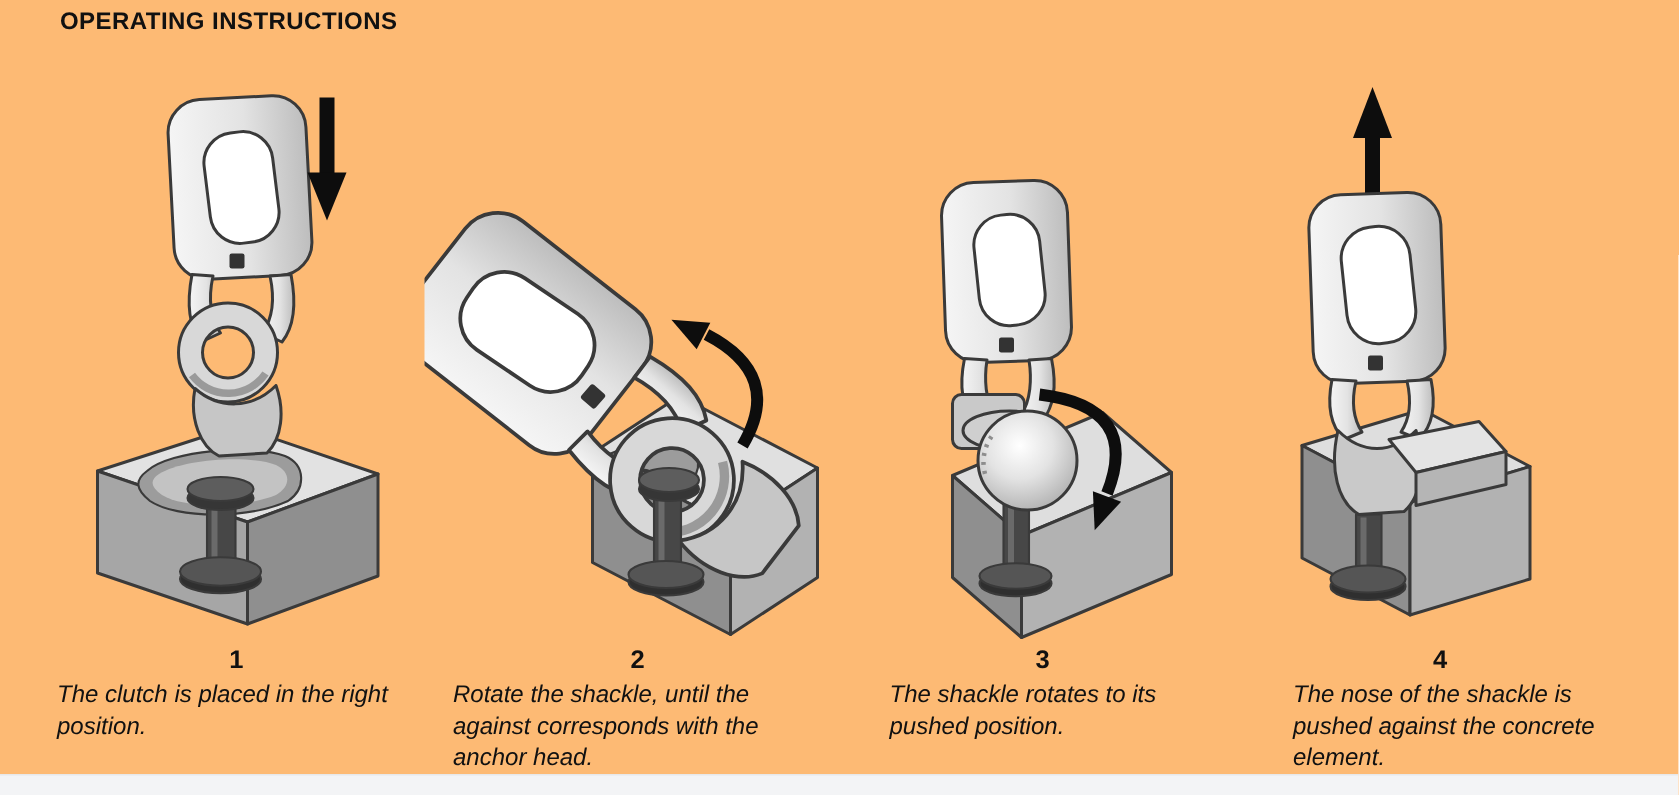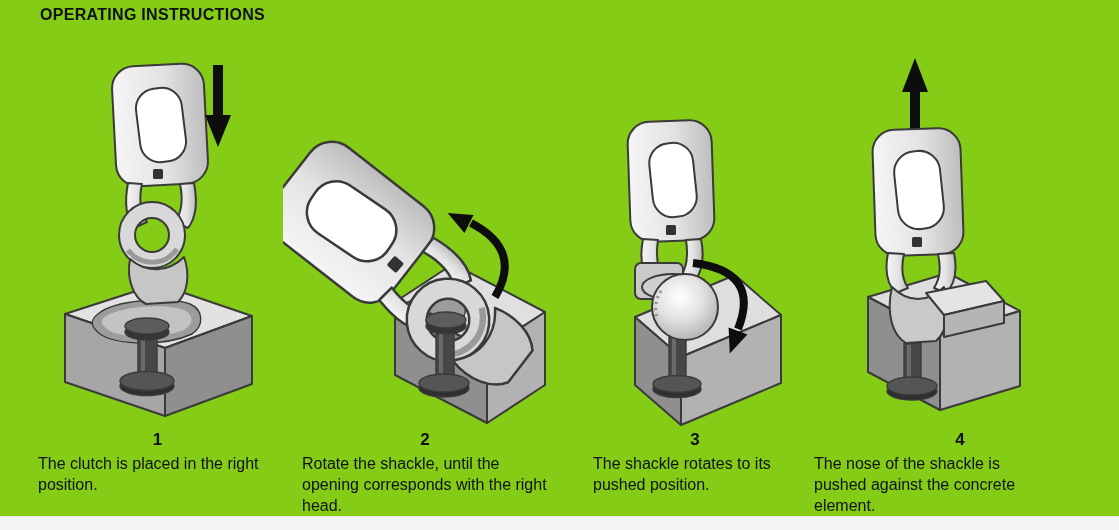--- a/index.html
+++ b/index.html
@@ -1,36 +1,36 @@
 <!DOCTYPE html>
 <html><head>
 <meta charset="utf-8">
 <style>
   html,body{margin:0;padding:0;background:#ffffff;}
   .canvas{
     position:relative;
     width:1119px;height:530px;
-    background:#84cc16;
+    background:#fdba74;
     font-family:"Liberation Sans", sans-serif;
     color:#111;
     overflow:hidden;
   }
   .page-title{
     position:absolute;left:40px;top:6px;
     font-size:16px;font-weight:bold;letter-spacing:.3px;
     color:#111;margin:0;
   }
   .art{position:absolute;}
   .step-number{
     position:absolute;top:430px;
     font-size:17px;font-weight:bold;text-align:center;color:#111;
   }
   .caption{
     position:absolute;top:453px;margin:0;
-    font-size:16px;line-height:21px;color:#111;
+    font-size:16px;line-height:21px;color:#111;font-style:italic;
   }
   .bottom-strip{
     position:absolute;left:0;bottom:0;width:1119px;height:13px;
     background:#f3f4f6;border-top:1px solid #e7e8ea;
   }
   svg{display:block;}
   .outline{stroke:#3a3a3a;stroke-width:2;stroke-linejoin:round;}
   .thin{stroke:#3a3a3a;stroke-width:1.4;stroke-linejoin:round;}
 </style>
 </head>
@@ -218,18 +218,18 @@
       </g>
     </svg>
   </div>
 
   <div class="step-number" style="left:50px;width:215px;">1</div>
   <div class="step-number" style="left:300px;width:250px;">2</div>
   <div class="step-number" style="left:585px;width:220px;">3</div>
   <div class="step-number" style="left:845px;width:230px;">4</div>
 
   <p class="caption" style="left:38px;width:222px;">The clutch is placed in the right position.</p>
-  <p class="caption" style="left:302px;width:248px;">Rotate the shackle, until the opening corresponds with the right head.</p>
+  <p class="caption" style="left:302px;width:248px;">Rotate the shackle, until the against corresponds with the anchor head.</p>
   <p class="caption" style="left:593px;width:205px;">The shackle rotates to its pushed position.</p>
-  <p class="caption" style="left:814px;width:215px;">The nose of the shackle is pushed against the concrete element.</p>
+  <p class="caption" style="left:862px;width:215px;">The nose of the shackle is pushed against the concrete element.</p>
 
   <div class="bottom-strip"></div>
 </div>
 
 </body></html>

